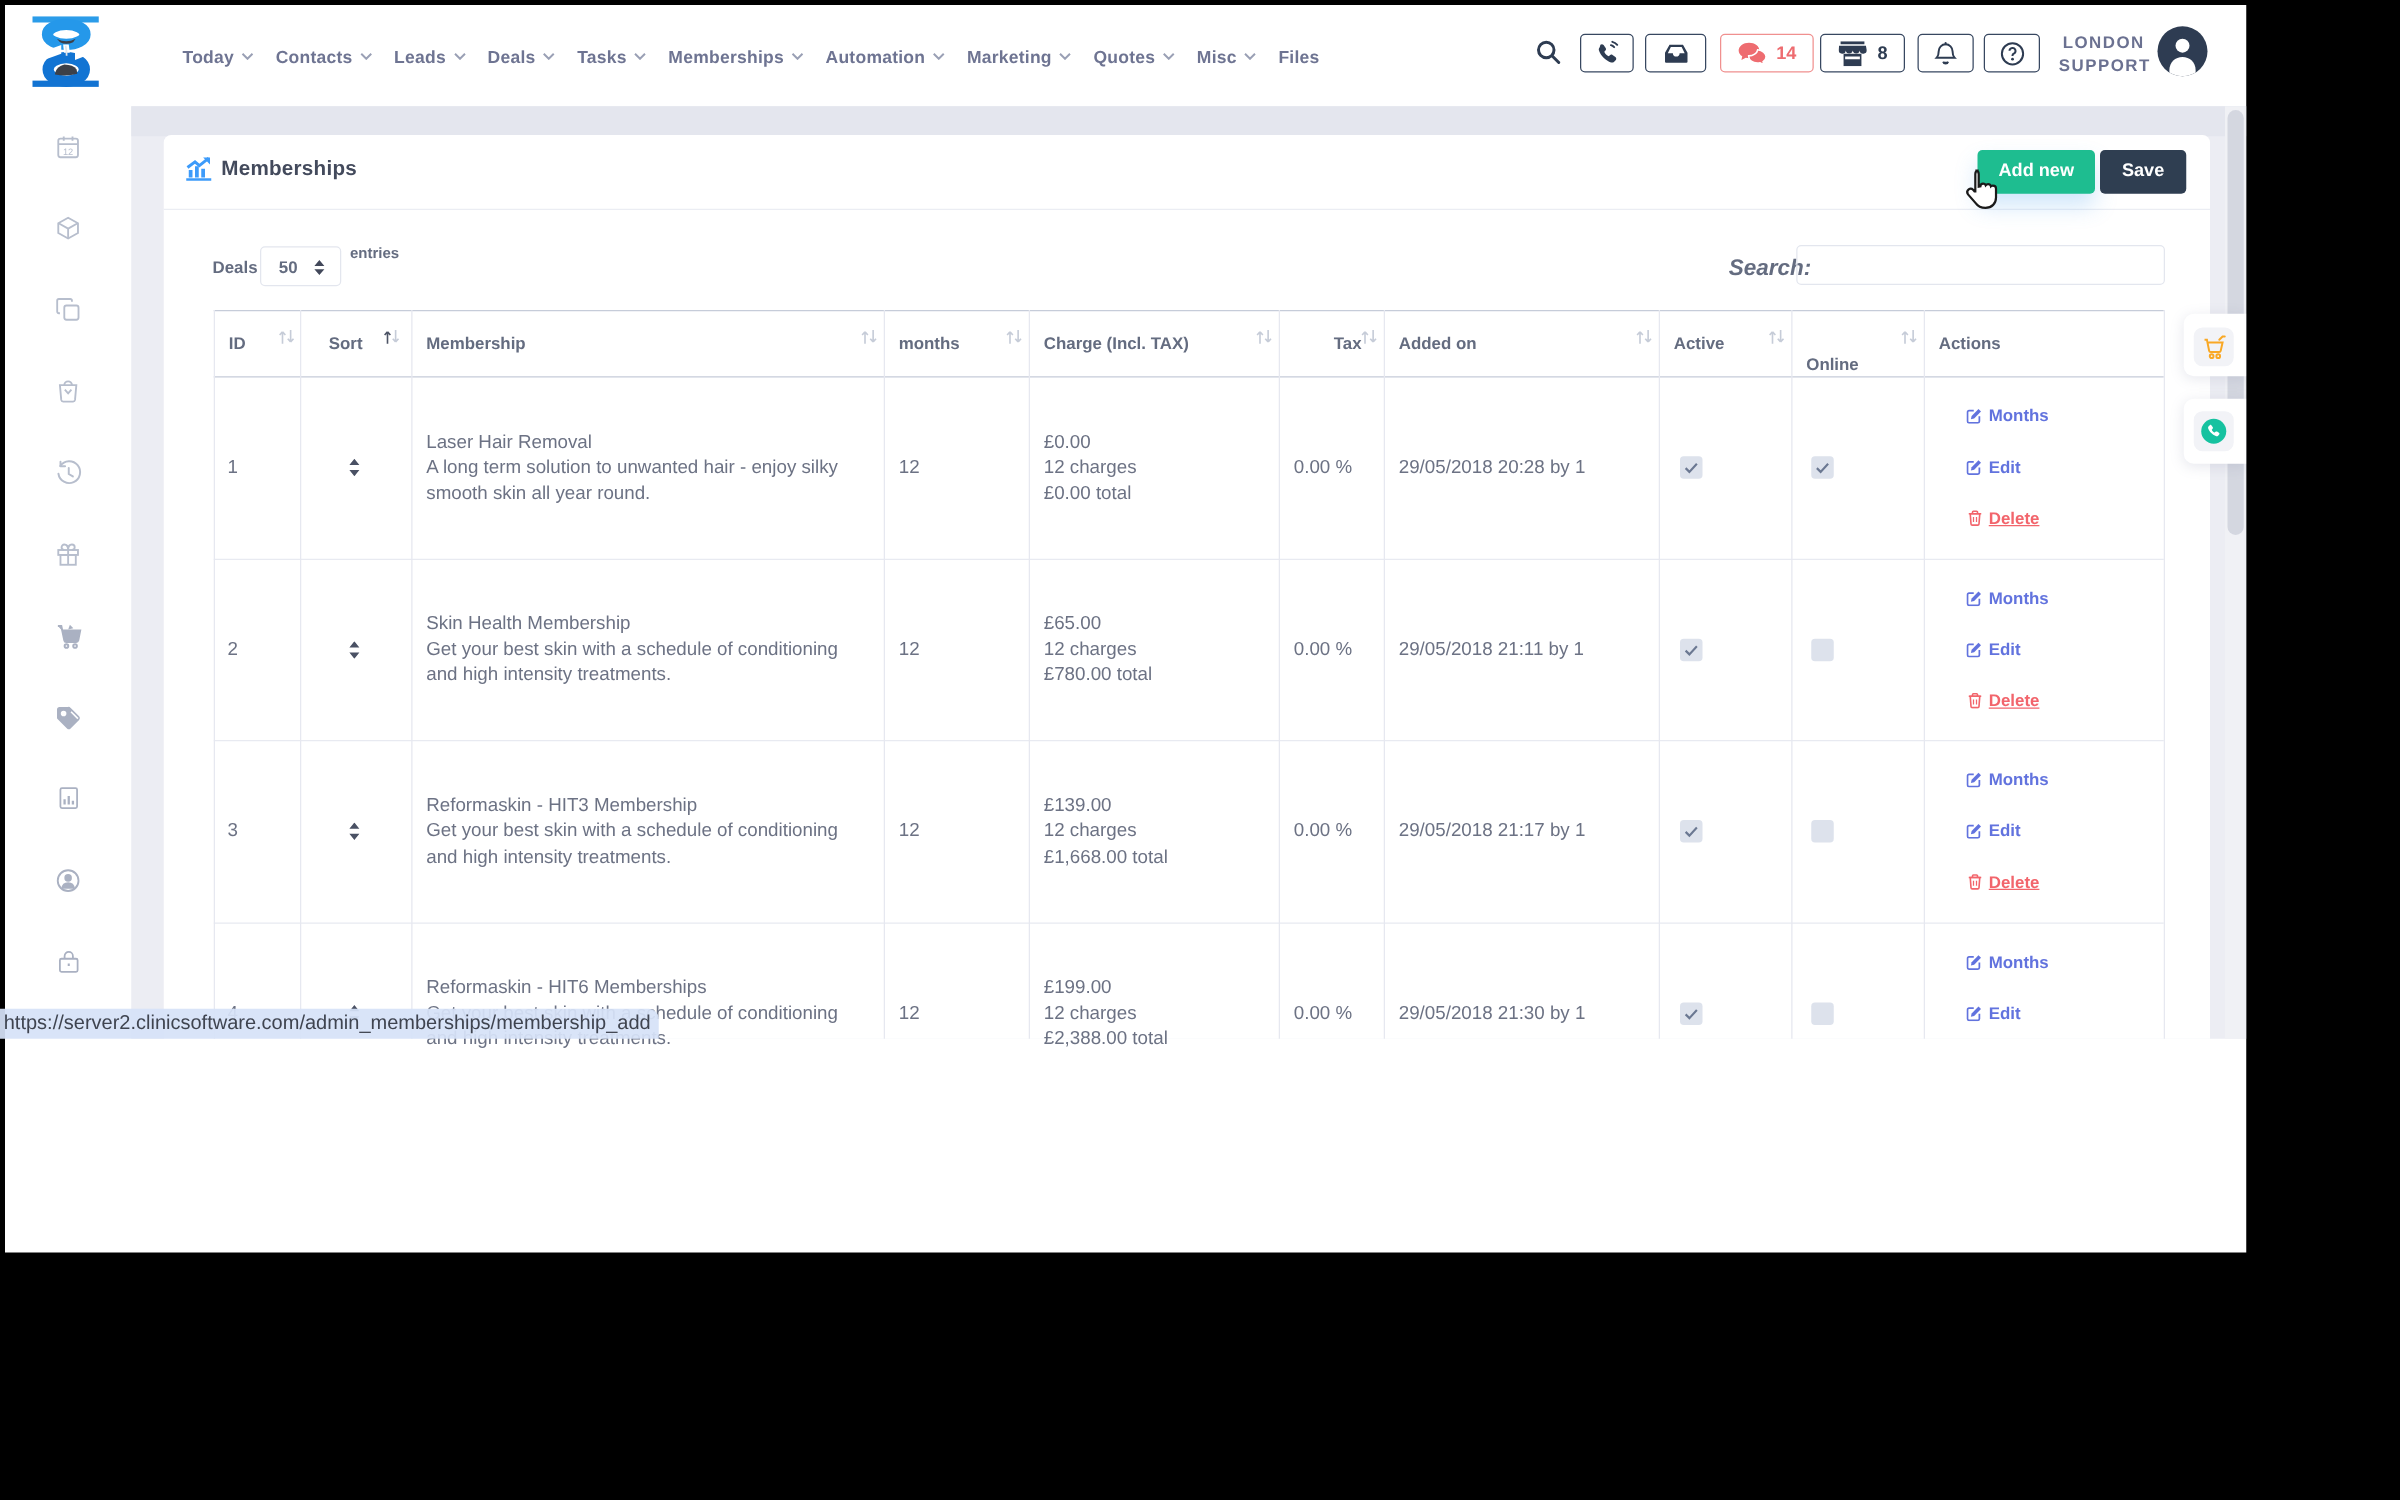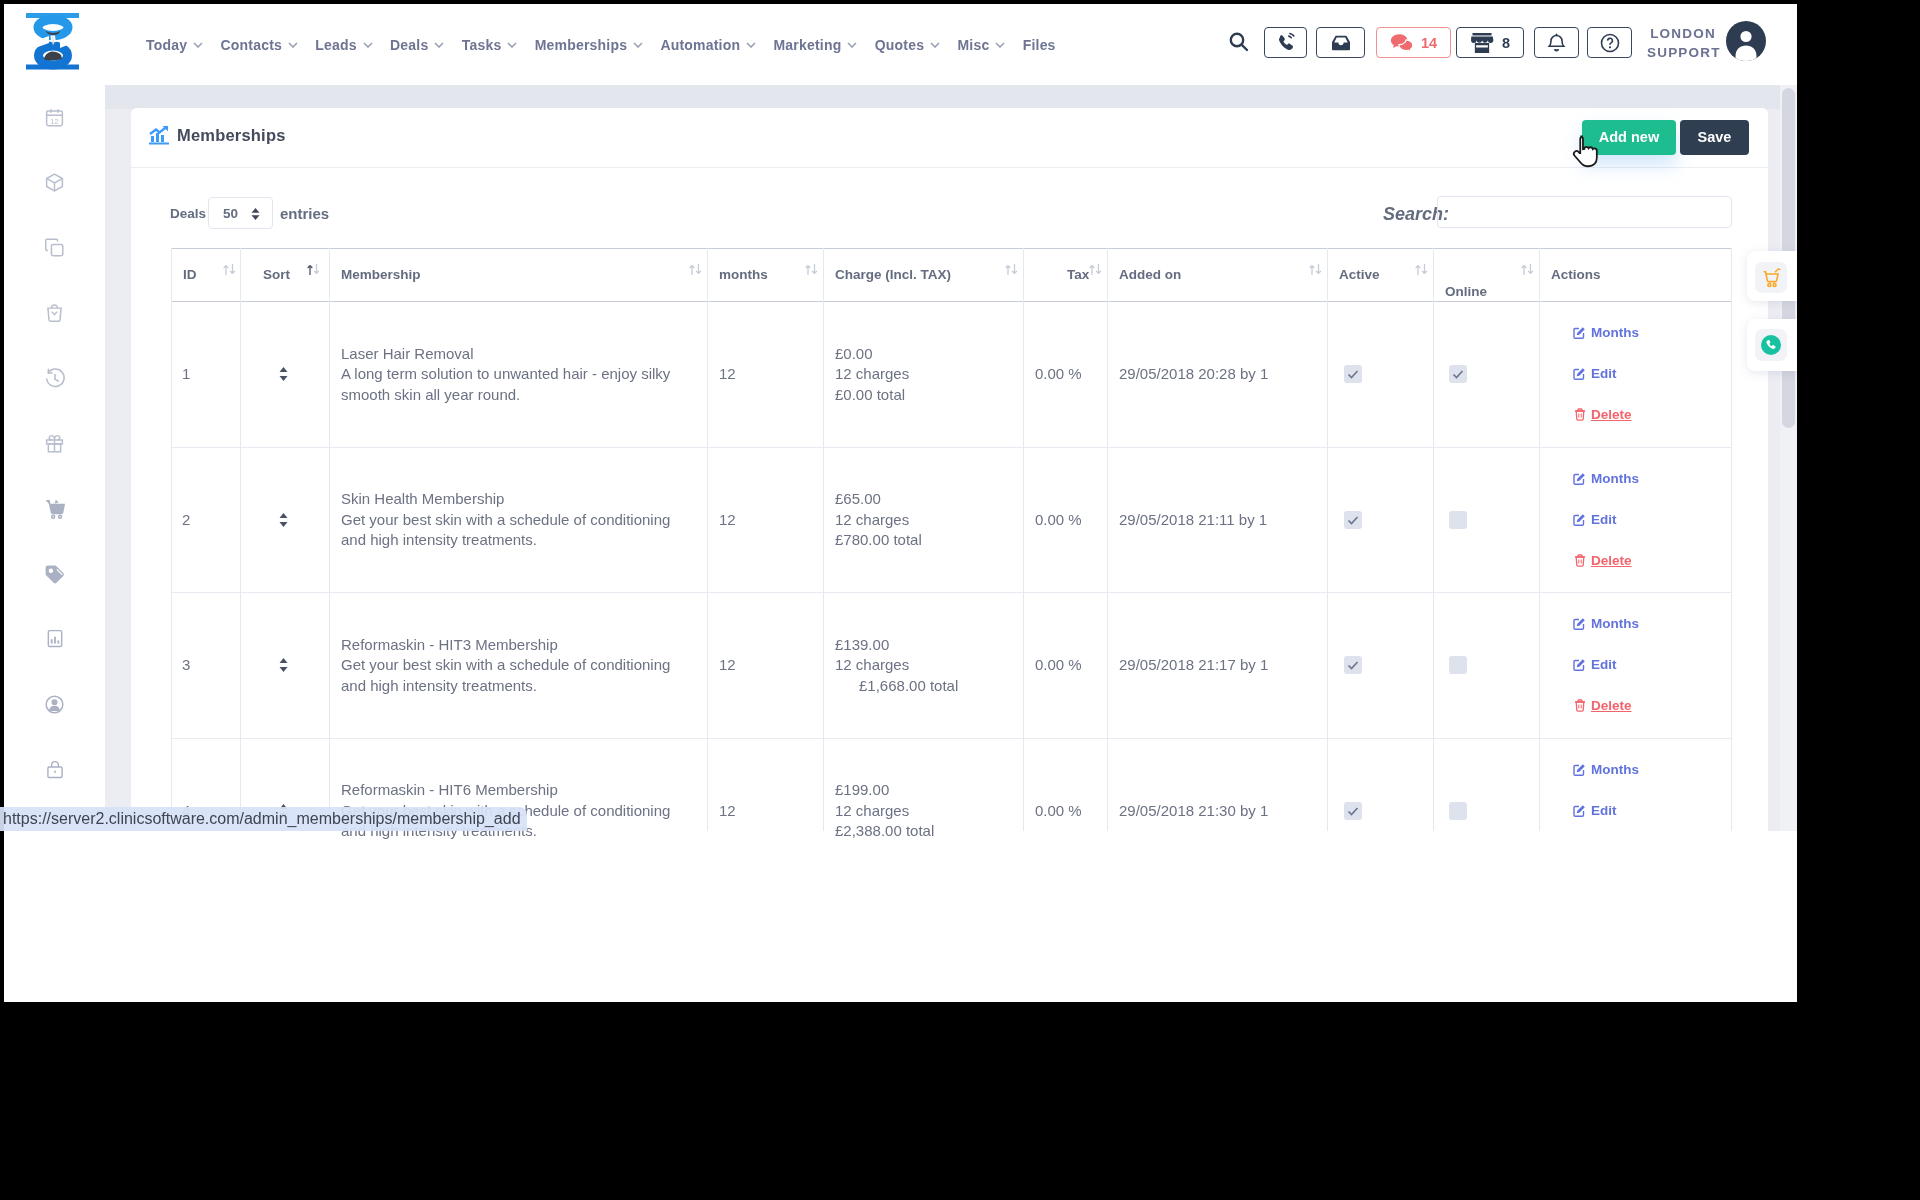--- a/index.html
+++ b/index.html
@@ -203,21 +203,21 @@
     <div class="abs" style="left:46px;top:18px;font-size:16.5px;font-weight:bold;color:#434a5c;letter-spacing:.2px;">Memberships</div>
     <div class="abs" style="left:1451px;top:12px;width:94px;height:35px;background:#1ebd90;border-radius:4px;color:#fff;font-size:14.5px;font-weight:bold;text-align:center;line-height:35px;box-shadow:0 10px 18px rgba(70,160,240,.25);">Add new</div>
     <div class="abs" style="left:1549px;top:12px;width:69px;height:35px;background:#2f3e51;border-radius:4px;color:#fff;font-size:14.5px;font-weight:bold;text-align:center;line-height:35px;">Save</div>
 
     <div class="abs th" style="left:39px;top:98px;">Deals</div>
     <div class="abs" style="left:77px;top:89px;width:65px;height:32px;border:1px solid #e3e6ee;border-radius:4px;"></div>
     <div class="abs th" style="left:92px;top:98px;">50</div>
     <svg class="abs" style="left:120px;top:100px" width="9" height="12" viewBox="0 0 9 12">
       <path d="M4.5 0 L8.5 4.7 H0.5 Z M4.5 12 L0.5 7.3 h8 Z" fill="#42485a"></path>
     </svg>
-    <div class="abs th" style="left:149px;top:97px;font-size:15px;">entries</div>
+    <div class="abs th" style="left:149px;top:87px;font-size:12px;">entries</div>
 
     <div class="abs th" style="left:1252px;top:96px;font-size:18px;font-style:italic;">Search:</div>
     <div class="abs" style="left:1306px;top:88px;width:295px;height:32px;border:1px solid #e3e6ee;border-radius:4px;"></div>
 
     <div id="tbl" class="abs" style="left:0;top:0;width:1637px;height:723px;">
       <div class="abs" style="left:40px;top:140px;width:1560px;height:1px;background:#c6ccd9;"></div>
       <div class="abs" style="left:40px;top:193px;width:1560px;height:1px;background:#c6ccd9;"></div>
       <div class="abs" style="left:40px;top:339px;width:1560px;height:1px;background:#e8eaf1;"></div>
       <div class="abs" style="left:40px;top:484px;width:1560px;height:1px;background:#e8eaf1;"></div>
       <div class="abs" style="left:40px;top:630px;width:1560px;height:1px;background:#e8eaf1;"></div>
@@ -349,21 +349,21 @@
       <div class="abs td" style="left:51px;top:547px;">3</div>
       <svg class="abs" style="left:148px;top:550px" width="9" height="14" viewBox="0 0 9 14">
           <path d="M4.5 0 L8.5 5 h-8 Z M4.5 14 L.5 9 h8 Z" fill="#4a5164"></path>
         </svg>
       <div class="abs td" style="left:210px;top:526.5px;">Reformaskin - HIT3 Membership</div>
       <div class="abs td" style="left:210px;top:547px;">Get your best skin with a schedule of conditioning</div>
       <div class="abs td" style="left:210px;top:567.5px;">and high intensity treatments.</div>
       <div class="abs td" style="left:588px;top:547px;">12</div>
       <div class="abs td" style="left:704px;top:526.5px;">£139.00</div>
       <div class="abs td" style="left:704px;top:547px;">12 charges</div>
-      <div class="abs td" style="left:704px;top:567.5px;margin-left:24px;">£1,668.00 total</div>
+      <div class="abs td" style="left:704px;top:567.5px;">£1,668.00 total</div>
       <div class="abs td" style="left:904px;top:547px;">0.00 %</div>
       <div class="abs td" style="left:988px;top:547px;">29/05/2018 21:17 by 1</div>
       <div class="cb" style="left:1213px;top:548px;"><svg width="18" height="18" viewBox="0 0 18 18">
             <path d="M4.5 9.5 l3 3 6-6.5" stroke="#6b7892" stroke-width="1.7" fill="none"></path>
           </svg></div>
       <div class="cb" style="left:1318px;top:548px;"></div>
       <svg class="abs" style="left:1442px;top:509px" width="13" height="13" viewBox="0 0 13 13" fill="none" stroke="#6273de" stroke-width="1.4">
           <path d="M10.5 7 v4 a1.2 1.2 0 0 1 -1.2 1.2 H2.2 A1.2 1.2 0 0 1 1 11 V3.7 a1.2 1.2 0 0 1 1.2-1.2 H6"></path>
           <path d="M9.8 1.2 l2 2 L6.3 8.7 l-2.6.6.6-2.6z" fill="#6273de" stroke="none"></path>
         </svg>
@@ -376,21 +376,21 @@
         <svg class="abs" style="left:1443px;top:591px" width="12" height="13" viewBox="0 0 12 13" fill="none" stroke="#f2656c" stroke-width="1.3">
           <path d="M1 3 h10 M4 3 V1.7 a.7.7 0 0 1 .7-.7 h2.6 a.7.7 0 0 1 .7.7 V3"></path>
           <path d="M2.2 3 l.6 8.2 a1 1 0 0 0 1 .9 h4.4 a1 1 0 0 0 1-.9 L9.8 3z"></path>
           <path d="M4.8 5.5 v4 M7.2 5.5 v4" stroke-width="1"></path>
         </svg>
         <div class="abs alink del" style="left:1460px;top:590px;">Delete</div>
       <div class="abs td" style="left:51px;top:692.5px;">4</div>
       <svg class="abs" style="left:148px;top:695.5px" width="9" height="14" viewBox="0 0 9 14">
           <path d="M4.5 0 L8.5 5 h-8 Z M4.5 14 L.5 9 h8 Z" fill="#4a5164"></path>
         </svg>
-      <div class="abs td" style="left:210px;top:672.0px;">Reformaskin - HIT6 Membership</div>
+      <div class="abs td" style="left:210px;top:672.0px;">Reformaskin - HIT6 Memberships</div>
       <div class="abs td" style="left:210px;top:692.5px;">Get your best skin with a schedule of conditioning</div>
       <div class="abs td" style="left:210px;top:713.0px;">and high intensity treatments.</div>
       <div class="abs td" style="left:588px;top:692.5px;">12</div>
       <div class="abs td" style="left:704px;top:672.0px;">£199.00</div>
       <div class="abs td" style="left:704px;top:692.5px;">12 charges</div>
       <div class="abs td" style="left:704px;top:713.0px;">£2,388.00 total</div>
       <div class="abs td" style="left:904px;top:692.5px;">0.00 %</div>
       <div class="abs td" style="left:988px;top:692.5px;">29/05/2018 21:30 by 1</div>
       <div class="cb" style="left:1213px;top:693.5px;"><svg width="18" height="18" viewBox="0 0 18 18">
             <path d="M4.5 9.5 l3 3 6-6.5" stroke="#6b7892" stroke-width="1.7" fill="none"></path>

